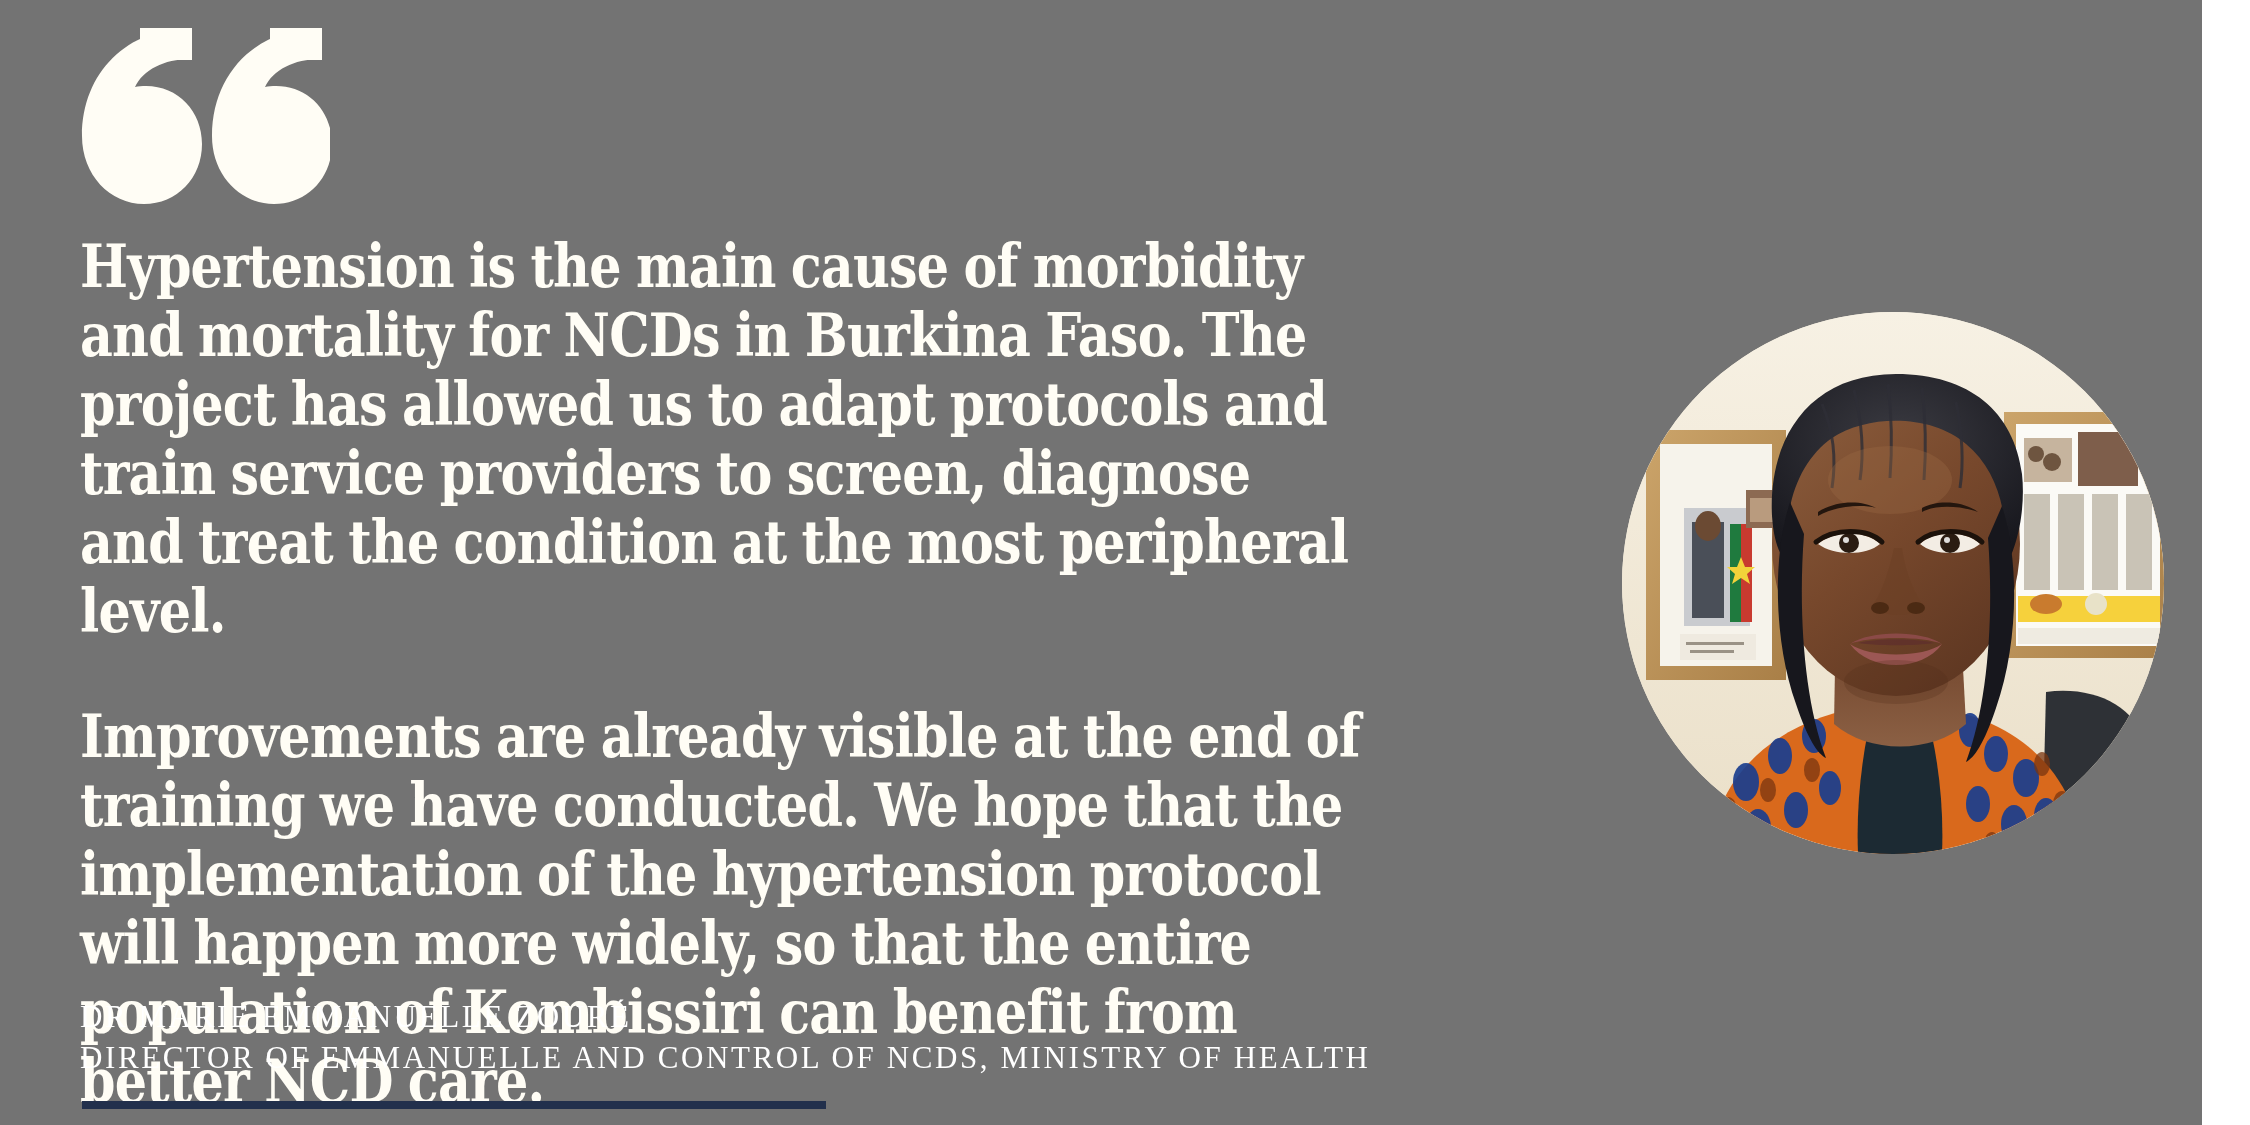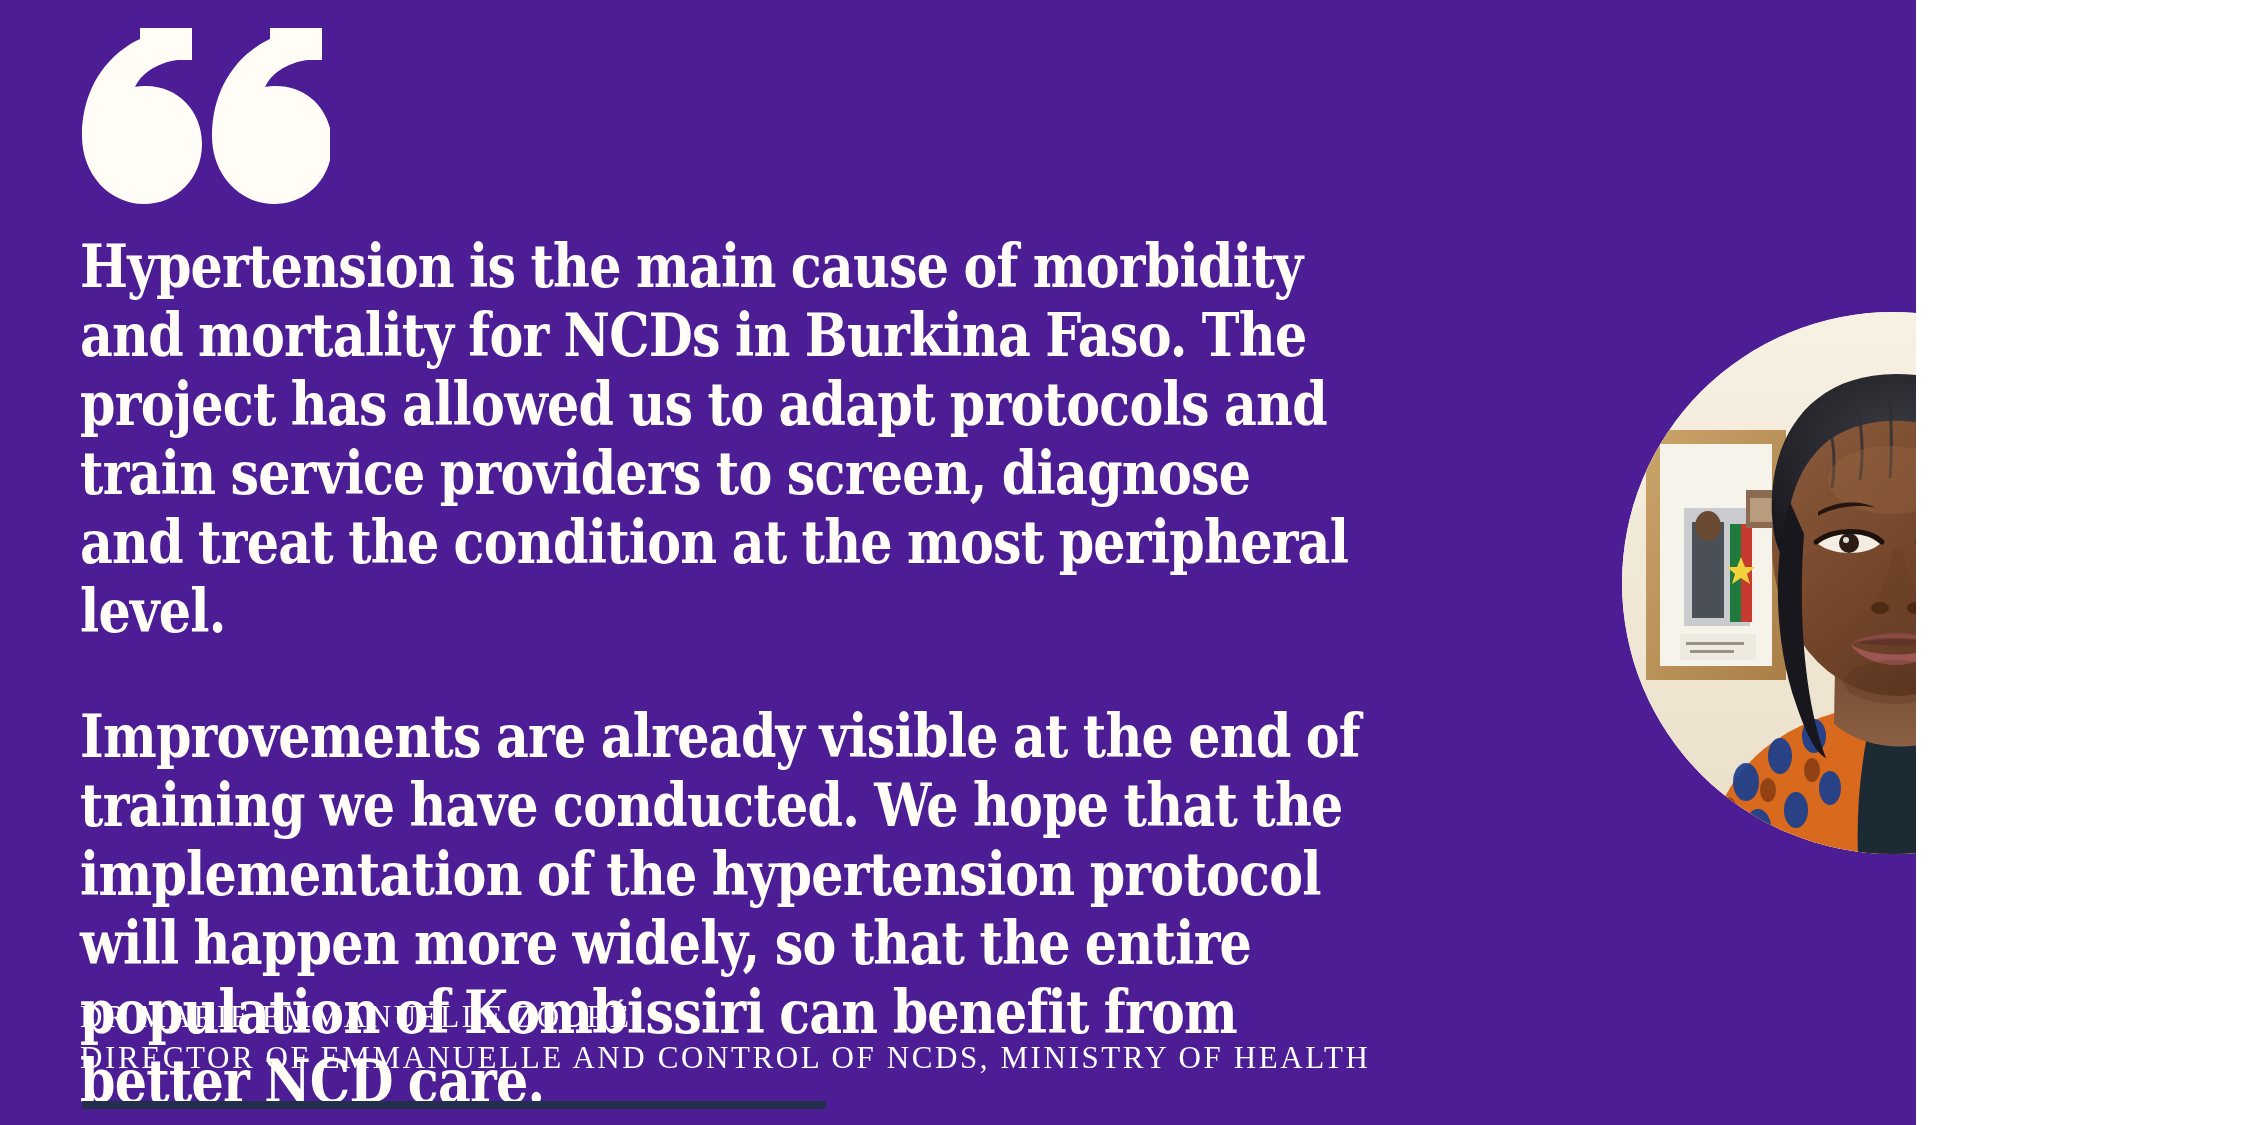--- a/index.html
+++ b/index.html
@@ -2,23 +2,23 @@
 <html><head>
 <meta charset="utf-8">
 <style>
   html, body {
     margin: 0;
     padding: 0;
     background: #ffffff;
   }
   #canvas {
     position: relative;
-    width: 1916px;
+    width: 2202px;
     height: 1125px;
-    background: #4c1d95;
+    background: #737373;
     overflow: hidden;
     font-family: "Liberation Serif", serif;
   }
 
   
   #quote-mark {
     position: absolute;
     left: 80px;
     top: 26px;
     width: 250px;

